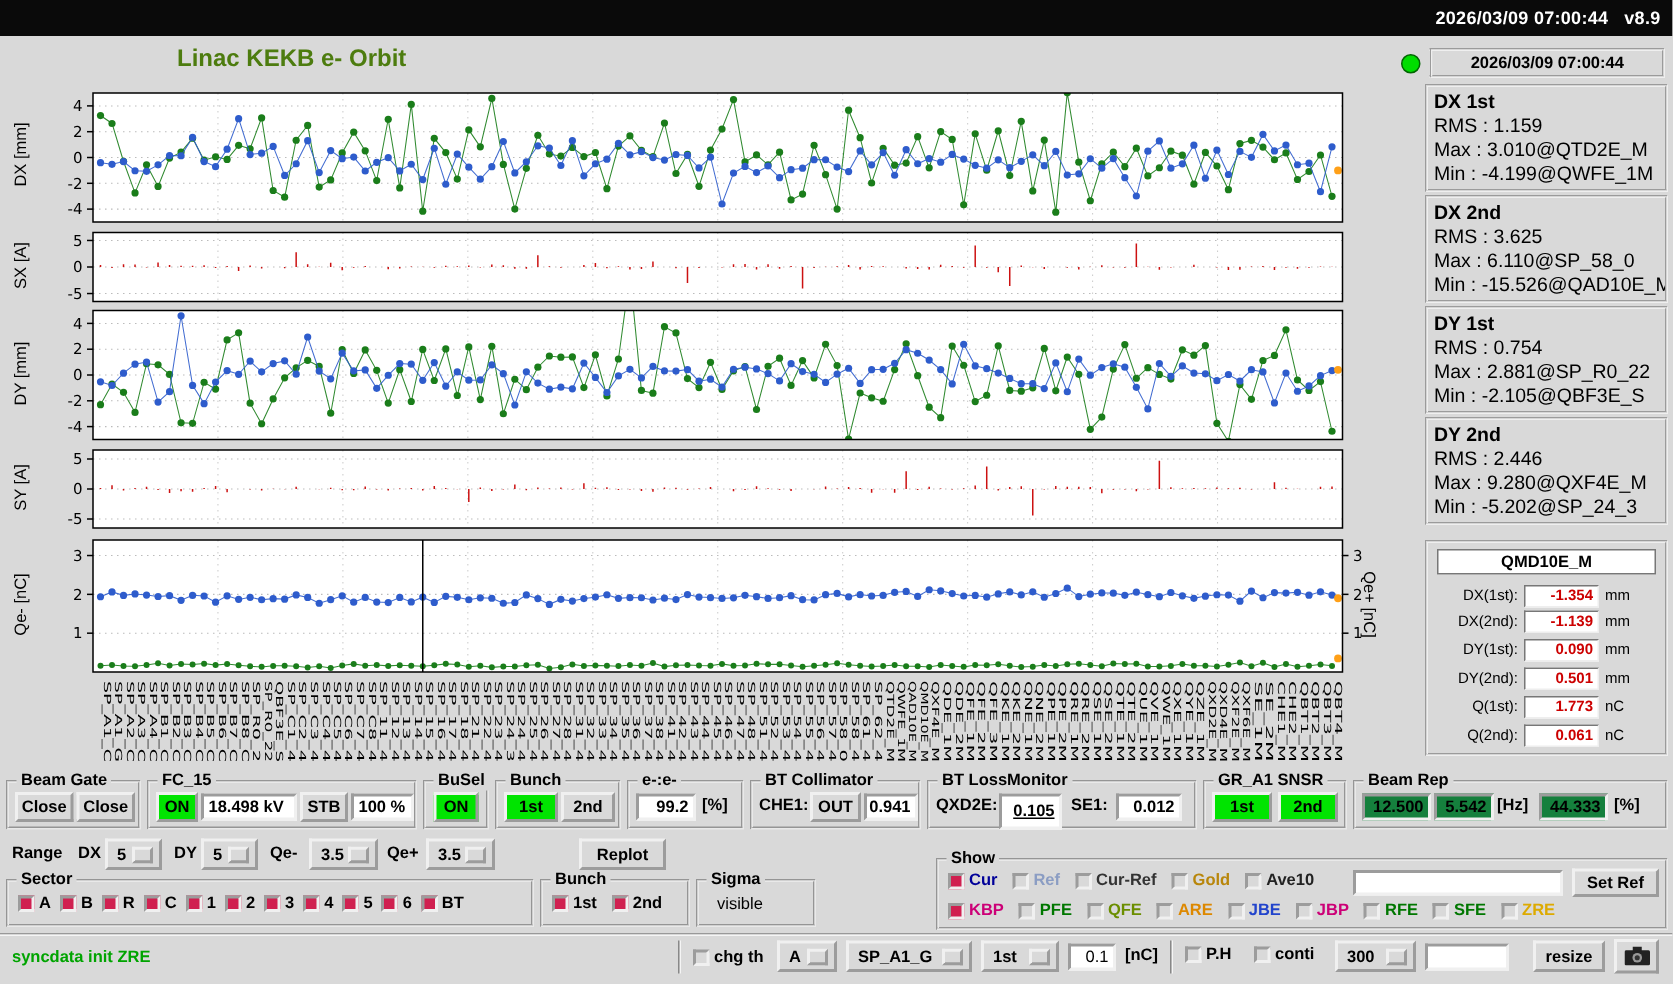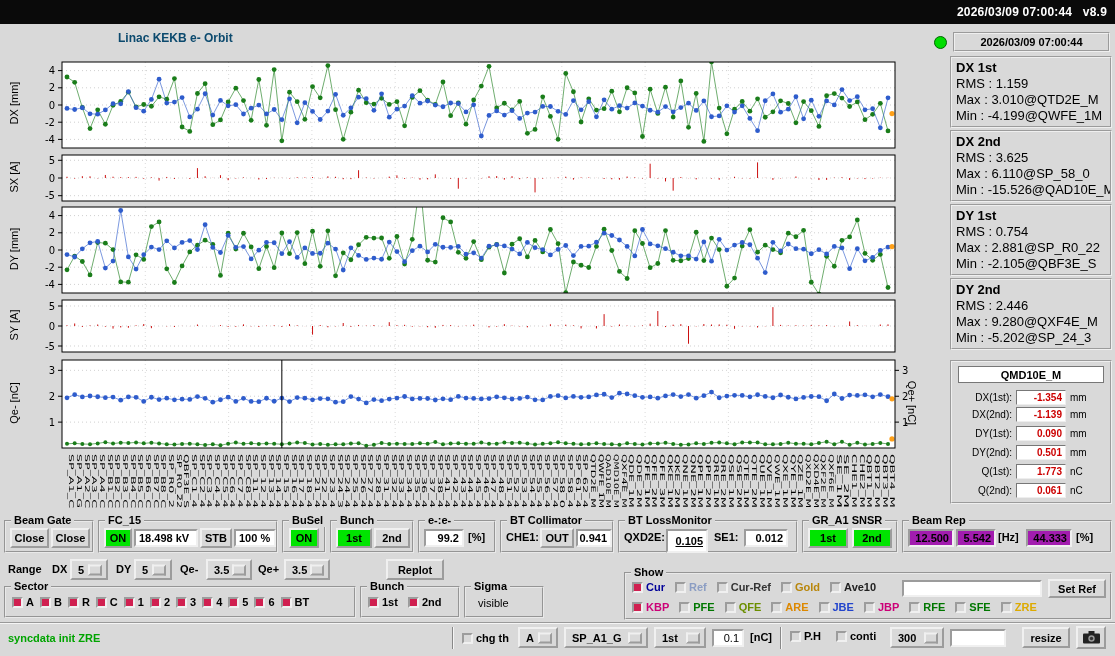--- a/index.html
+++ b/index.html
@@ -1,41 +1,41 @@
 <!DOCTYPE html>
 <html><head>
 <meta charset="utf-8">
 <style>
   *{box-sizing:border-box;margin:0;padding:0;}
   html,body{width:1115px;height:656px;}
   body{background:#d9d9d9;font-family:"Liberation Sans","DejaVu Sans",sans-serif;position:relative;overflow:hidden;font-size:11px;color:#000;}
   .titlebar{position:absolute;left:0;top:0;width:1115px;height:24px;background:#0a0a0a;color:#fff;}
   .tbtext{position:absolute;right:8px;top:5px;font-size:12px;font-weight:bold;letter-spacing:.2px;}
-  .app-title{position:absolute;left:118px;top:31px;font-size:12px;font-weight:bold;color:#0c4a6e;}
+  .app-title{position:absolute;left:118px;top:31px;font-size:16px;font-weight:bold;color:#4d7c0f;}
   .statusdot{position:absolute;width:13px;height:13px;border-radius:50%;background:#00dd00;border:1px solid #006600;}
   .datebox{position:absolute;border:2px groove #efefef;background:#d9d9d9;font-weight:bold;text-align:center;padding-top:2px;font-size:11px;}
   .vlabel{position:absolute;width:80px;text-align:center;font-size:11px;transform:rotate(-90deg);}
   .vlabel.r{transform:rotate(90deg);}
   svg#plots-svg{position:absolute;left:0;top:56px;}
   svg text{font-family:"DejaVu Sans",sans-serif;}
   .statbox{position:absolute;border:2px groove #efefef;padding:2px 4px;font-size:13px;line-height:16px;white-space:nowrap;overflow:hidden;}
   .statbox .t{font-weight:bold;}
   .monbox{position:absolute;border:2px groove #efefef;}
   .monhdr{position:absolute;left:6px;top:4px;right:6px;height:17px;background:#fff;border:1px solid #777;text-align:center;font-weight:bold;font-size:11px;padding-top:2px;}
   .monrow{position:absolute;display:flex;align-items:center;gap:4px;}
   .monrow .ml{width:56px;text-align:right;font-size:10px;}
   .monrow .mv{width:50px;height:15px;background:#ffffff;border:1px solid;border-color:#777 #eee #eee #777;color:#cc0000;font-weight:bold;font-size:10px;text-align:right;padding:1px 3px 0 0;}
   .monrow .mu{font-size:10px;}
   .lframe{position:absolute;border:2px groove #e9e9e9;}
   .ltitle{position:absolute;top:-8px;left:5px;background:#d9d9d9;padding:0 3px;font-weight:bold;font-size:11px;line-height:13px;white-space:nowrap;}
   .btn{position:absolute;display:flex;align-items:center;justify-content:center;background:#d9d9d9;border:2px outset #f0f0f0;font-size:11px;font-weight:bold;cursor:pointer;white-space:nowrap;}
   .btn.on{background:#00e400;}
   .fld{position:absolute;display:flex;align-items:center;background:#fff;border:2px inset #f0f0f0;font-size:11px;font-weight:bold;padding:0 3px;white-space:nowrap;}
   .fld.right{justify-content:flex-end;}
-  .fld.pink{background:#a21caf;}
+  .fld.pink{background:#15803d;}
   .opt{position:absolute;display:flex;align-items:center;background:#d9d9d9;border:2px outset #f0f0f0;font-size:11px;font-weight:bold;padding:0 18px 0 6px;cursor:pointer;white-space:nowrap;}
   .opt::after{content:"";position:absolute;right:4px;top:50%;transform:translateY(-50%);width:10px;height:7px;background:#d9d9d9;border:2px outset #f0f0f0;}
   .lbl{position:absolute;font-size:11px;white-space:nowrap;}
   .lbl.b{font-weight:bold;}
   .cbrow{position:absolute;display:flex;align-items:center;}
   .cbitem{display:inline-flex;align-items:center;gap:3px;margin-right:10px;cursor:pointer;}
   .cbrow.tight .cbitem{margin-right:6px;}
   .cb{width:11px;height:11px;border:2px inset #f0f0f0;background:#d9d9d9;flex:0 0 auto;}
   .cb.on{background:var(--cbred,#d02050);}
   .cbl{font-size:11px;font-weight:bold;}

